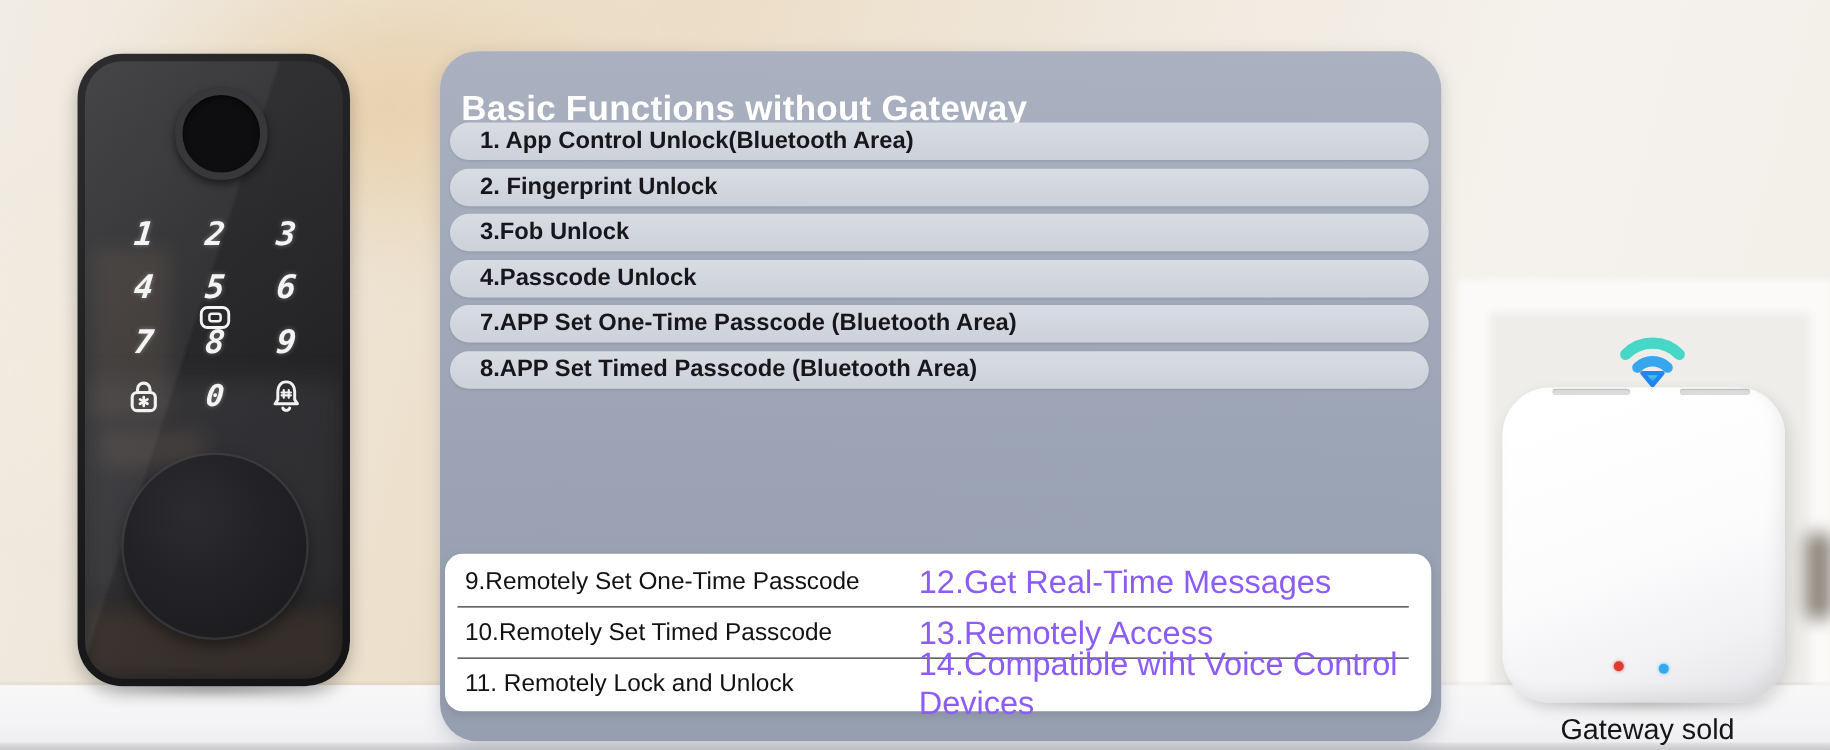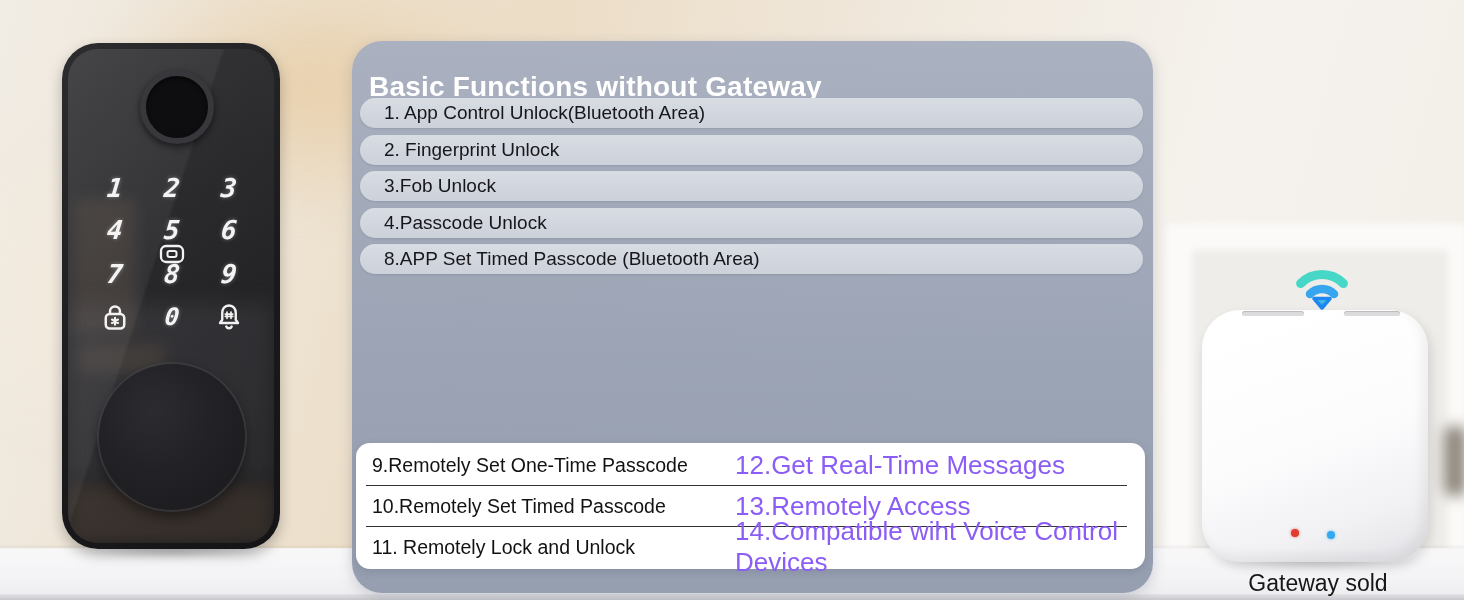--- a/index.html
+++ b/index.html
@@ -49,21 +49,21 @@
   
   .panel{left:352px;top:14px;width:801px;height:552px;border-radius:30px;
     background:linear-gradient(180deg,rgba(168,175,191,.97) 0%,rgba(153,162,180,.97) 55%,rgba(147,156,174,.97) 100%);
     box-shadow:0 4px 14px rgba(90,100,120,.25);margin-top:27px;}
   .sec-title{position:absolute;left:17px;color:#ffffff;font-weight:700;font-size:28px;letter-spacing:.2px;}
   .title-basic{top:30px;}
   .title-extra{left:8px;top:362px;}
   .pill-stack{position:absolute;left:8px;top:57px;width:783px;display:flex;flex-direction:column;gap:6.6px;}
   .pill{height:30px;border-radius:16px;background:linear-gradient(180deg,#d8dce3,#ccd1da);
     display:flex;align-items:center;padding-left:24px;box-sizing:border-box;
-    color:#17171b;font-size:19px;font-weight:400;box-shadow:0 1px 2px rgba(60,70,90,.15);}
+    color:#17171b;font-size:19px;font-weight:700;box-shadow:0 1px 2px rgba(60,70,90,.15);}
   .whitebox{position:absolute;left:4px;top:402px;width:789px;height:126px;border-radius:14px;background:#ffffff;
     box-shadow:0 3px 8px rgba(70,80,100,.2);display:flex;flex-direction:column;justify-content:center;}
   .xrow{display:flex;align-items:center;height:40px;padding:0 16px;}
   .xleft{width:363px;color:#121215;font-size:19.5px;font-weight:500;}
   .xright{flex:1;color:#8b5cf6;font-size:26px;font-weight:400;}
   .xdivider{border-top:1.6px solid #333;margin:0 18px 0 10px;}
   
   .gateway{left:1202px;top:310px;width:226px;height:252px;border-radius:38px;
     background:linear-gradient(160deg,#ffffff 8%,#fcfcfd 52%,#f1f1f4 80%,#e2e2e6 100%);
     box-shadow:inset -6px -7px 12px rgba(0,0,0,.06),3px 5px 12px rgba(0,0,0,.12);}
@@ -147,20 +147,23 @@
           <span>1. App Control Unlock(Bluetooth Area)</span>
         </div>
       <div class="pill">
           <span>2. Fingerprint Unlock</span>
         </div>
       <div class="pill">
           <span>3.Fob Unlock</span>
         </div>
       <div class="pill">
           <span>4.Passcode Unlock</span>
+        </div>
+      <div class="pill">
+          <span>7.APP Set One-Time Passcode (Bluetooth Area)</span>
         </div>
       <div class="pill">
           <span>8.APP Set Timed Passcode (Bluetooth Area)</span>
         </div>
     </div>
 
 
     <div class="whitebox">
       <div class="xrow">
         <span class="xleft">9.Remotely Set One-Time Passcode</span>

